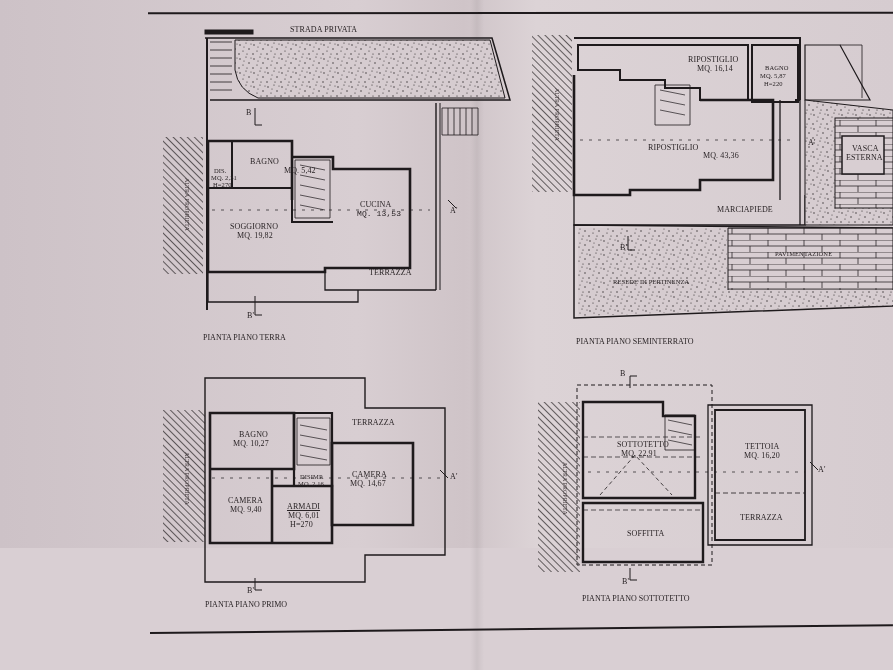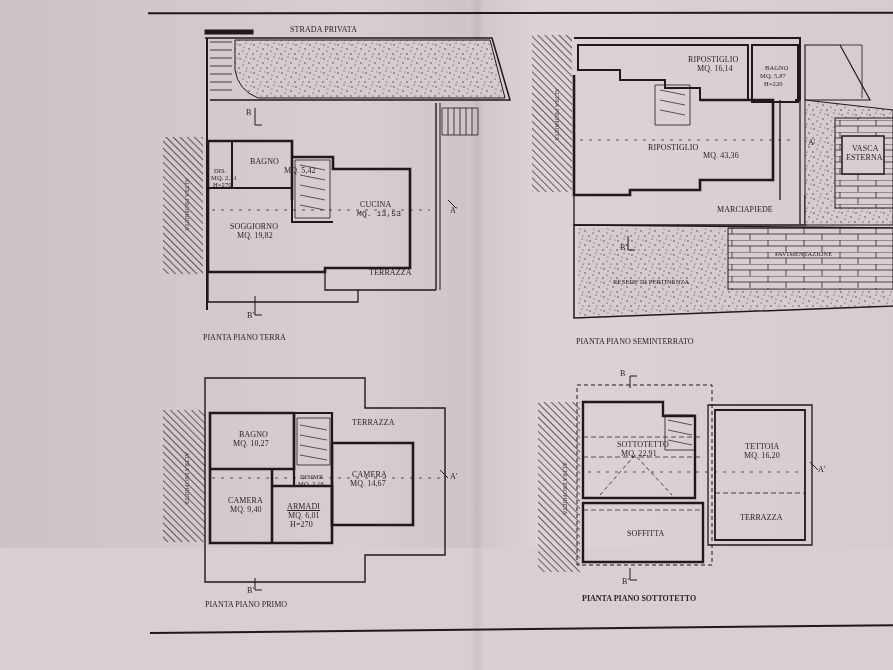--- a/index.html
+++ b/index.html
@@ -177,14 +177,14 @@
   <div class="vlabel" style="left:568px;top:462px;">ALTRA PROPRIETA</div>
   <div class="lbl" style="left:617px;top:440px;">SOTTOTETTO</div>
   <div class="lbl" style="left:621px;top:449px;">Mq. 22,91</div>
   <div class="lbl" style="left:745px;top:442px;">TETTOIA</div>
   <div class="lbl" style="left:744px;top:451px;">Mq. 16,20</div>
   <div class="lbl" style="left:627px;top:529px;font-family:Liberation Serif, serif;">SOFFITTA</div>
   <div class="lbl" style="left:740px;top:513px;">TERRAZZA</div>
   <div class="lbl" style="left:620px;top:369px;">B</div>
   <div class="lbl" style="left:818px;top:465px;">A'</div>
   <div class="lbl" style="left:622px;top:577px;">B'</div>
-  <div class="title" style="left:582px;top:594px;font-weight:bold;">PIANTA PIANO SOTTOTETTO</div>
+  <div class="title" style="left:582px;top:594px;">PIANTA PIANO SOTTOTETTO</div>
 </div>
 
 </body></html>

